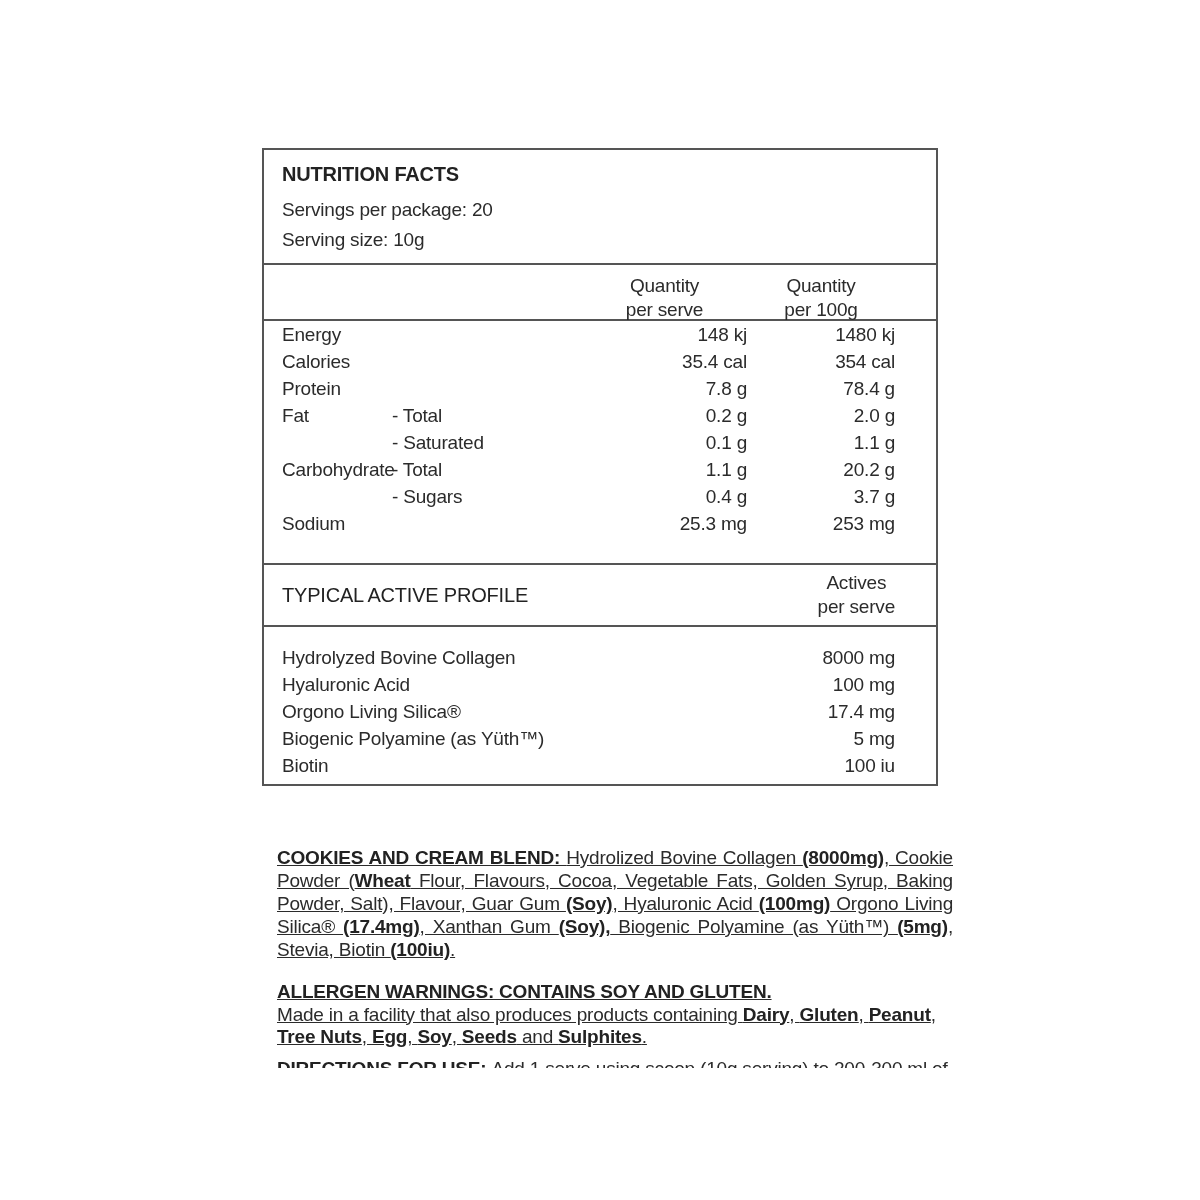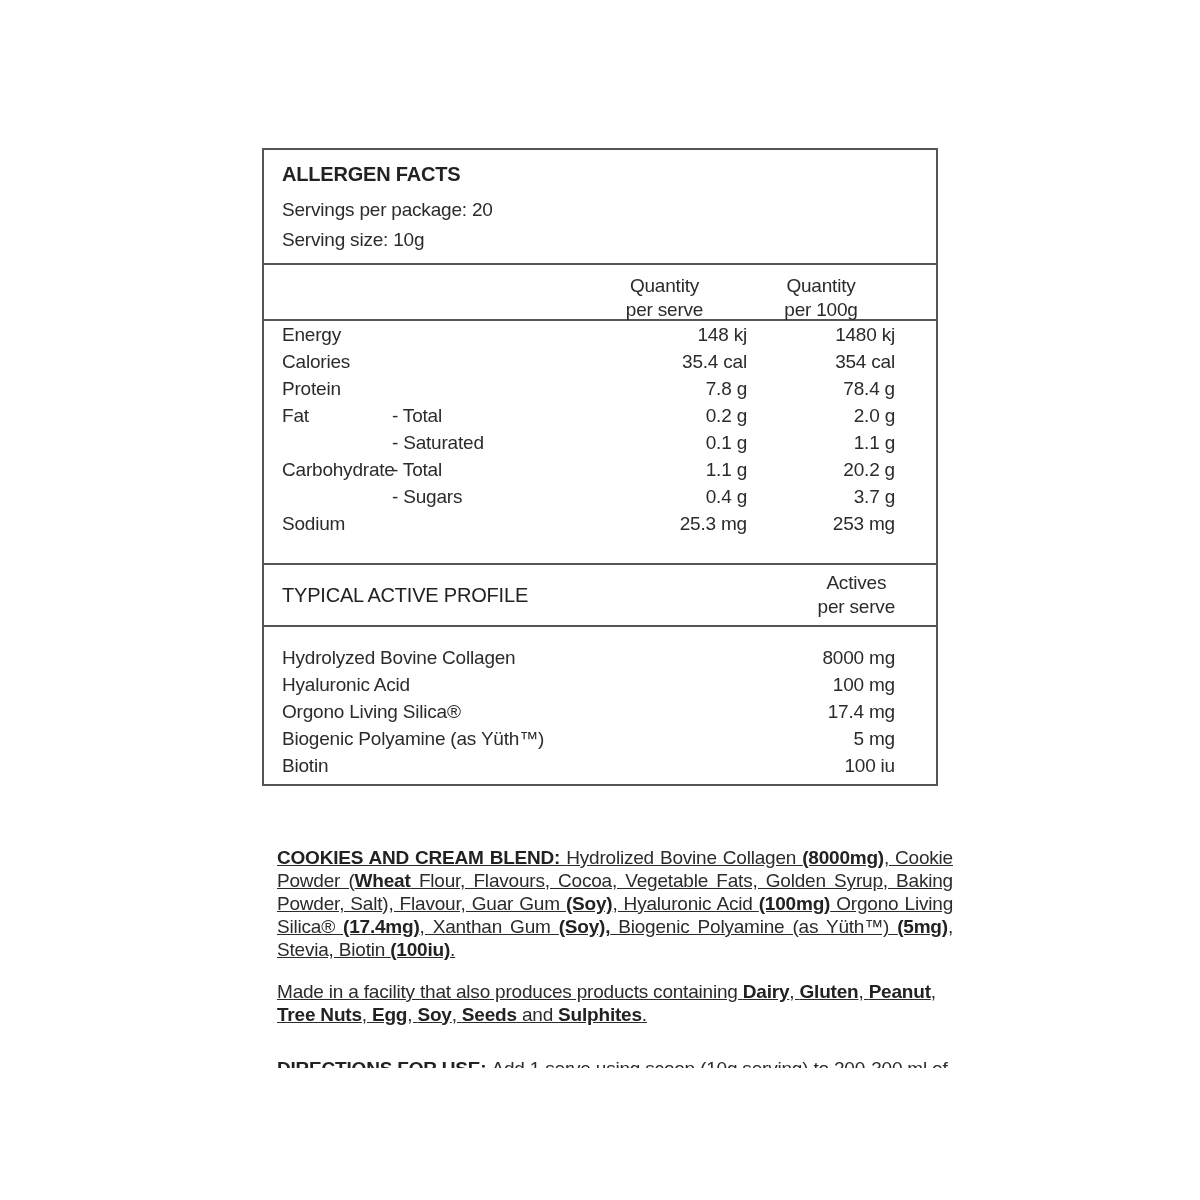--- a/index.html
+++ b/index.html
@@ -56,21 +56,21 @@
   .b{font-weight:700;color:#222222;}
 </style>
 </head>
 <body>
 
 <div class="canvas">
 
   <div class="panel">
 
     <div class="sec sec-header">
-      <div class="nf-title">ALLERGEN FACTS</div>
+      <div class="nf-title">NUTRITION FACTS</div>
       <div class="hline">Servings per package: 20</div>
       <div class="hline">Serving size: 10g</div>
     </div>
 
     <div class="sec sec-colhead grid">
       <div></div>
       <div></div>
       <div class="cell-r">
         <span class="colblock">
           <span>Quantity</span>
@@ -178,18 +178,19 @@
           <div>Biotin</div>
           <div class="cell-r">100 iu</div>
         </div>
       </div>
 
   </div>
 
   <p class="para blend"><span class="b">COOKIES AND CREAM BLEND: </span><span>Hydrolized Bovine Collagen </span><span class="b">(8000mg)</span><span>, Cookie Powder (</span><span class="b">Wheat</span><span> Flour, Flavours, Cocoa, Vegetable Fats, Golden Syrup, Baking Powder, Salt), Flavour, Guar Gum </span><span class="b">(Soy)</span><span>, Hyaluronic Acid </span><span class="b">(100mg)</span><span> Orgono Living Silica® </span><span class="b">(17.4mg)</span><span>, Xanthan Gum </span><span class="b">(Soy),</span><span> Biogenic Polyamine (as Yüth™) </span><span class="b">(5mg)</span><span>, Stevia, Biotin </span><span class="b">(100iu)</span><span>.</span></p>
 
   <div class="para allergen">
+    <div class="allergen-head">ALLERGEN WARNINGS: CONTAINS SOY AND GLUTEN.</div>
     <div><span>Made in a facility that also produces products containing </span><span class="b">Dairy</span><span>, </span><span class="b">Gluten</span><span>, </span><span class="b">Peanut</span><span>, </span><span class="b">Tree Nuts</span><span>, </span><span class="b">Egg</span><span>, </span><span class="b">Soy</span><span>, </span><span class="b">Seeds</span><span> and </span><span class="b">Sulphites</span><span>.</span></div>
   </div>
 
   <div class="para directions"><span class="b">DIRECTIONS FOR USE: </span><span>Add 1 serve using scoop (10g serving) to 200-300 ml of</span></div>
 
 </div>
 
 </body></html>

